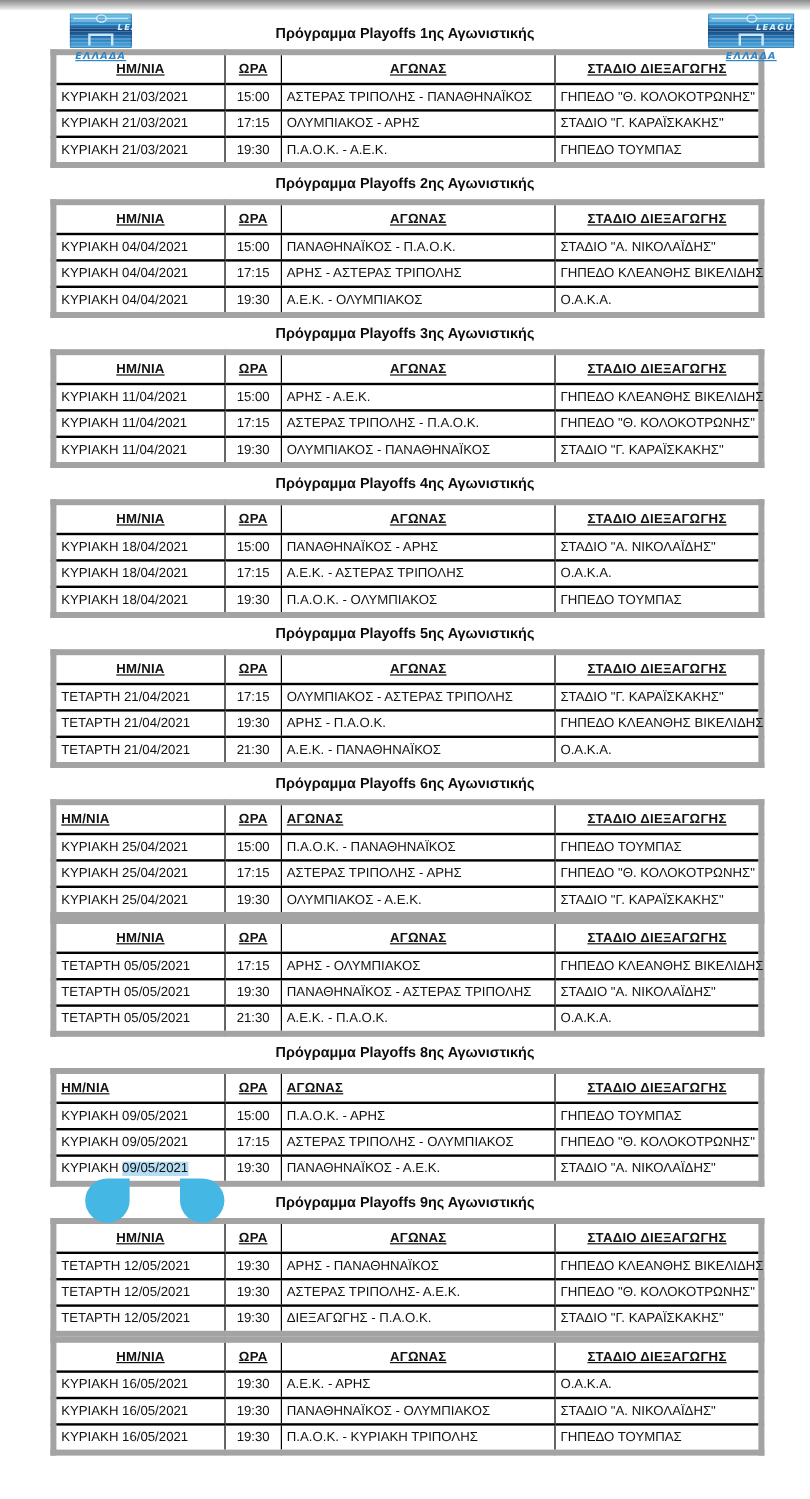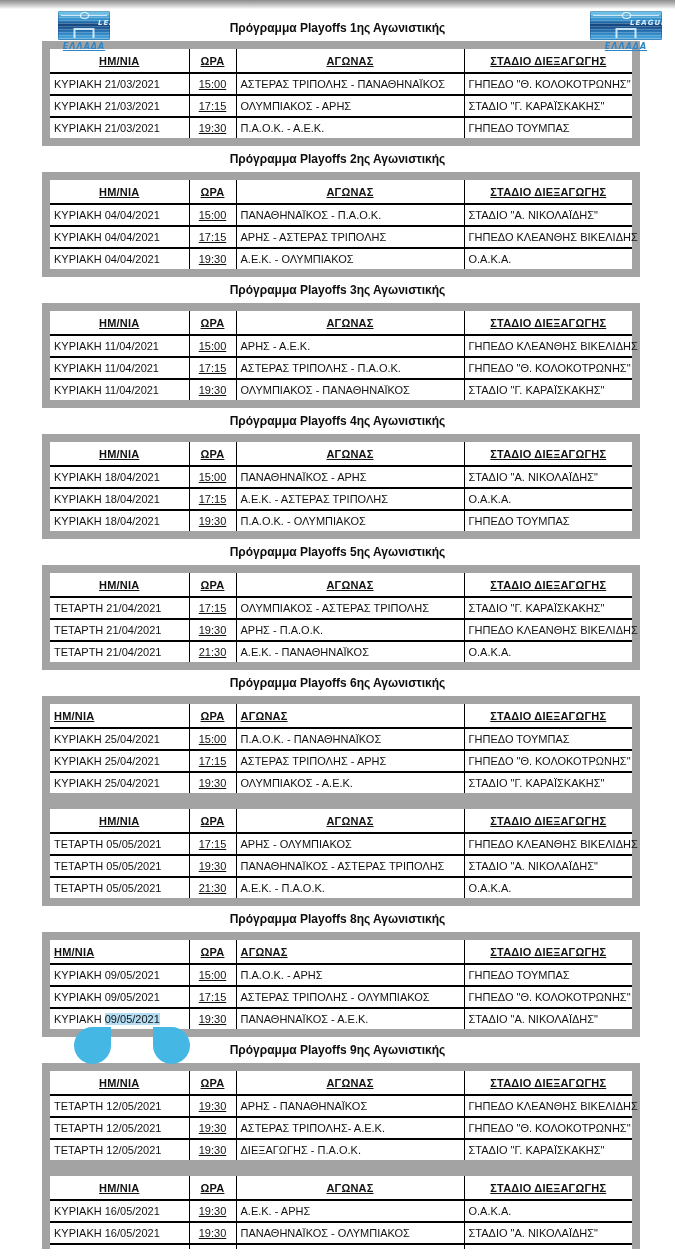--- a/index.html
+++ b/index.html
@@ -48,36 +48,36 @@
   
   .content{padding-top:6px;}
   .block{}
   .title{
     font-size:12px;line-height:13px;font-weight:bold;text-align:center;
     margin:7px 0 6px 0;color:#0d0d0d;
   }
   table.sched{
     border-collapse:collapse;table-layout:fixed;
     width:590px;margin-left:42px;
-    border:8px solid #a3a3a3;
+    border:5px solid #a3a3a3;
   }
   col.c-date{width:143px;} col.c-time{width:47px;}
   col.c-match{width:228px;} col.c-venue{width:172px;}
   .sched th,.sched td{
     border:1px solid #000;border-top-width:2px;border-bottom-width:2px;
     font-size:11px;padding:0 4px;white-space:nowrap;
   }
   .sched th{
     height:23px;font-weight:bold;text-decoration:underline;text-align:center;
     letter-spacing:.2px;
   }
   .sched th.al{text-align:left;}
   .sched td{height:20px;}
   td.c-date,td.c-match,td.c-venue{text-align:left;}
-  td.c-time{text-align:center;text-decoration:underline;}
+  td.c-time{text-align:center;}
   
   .sel-highlight{
     position:relative;
     background:var(--selection-highlight,#b5ddf3);
   }
   .sel-handle{
     position:absolute;width:37px;height:37px;z-index:6;
     background:var(--selection-handle,#45b7e5);
   }
   .sel-handle.left{

